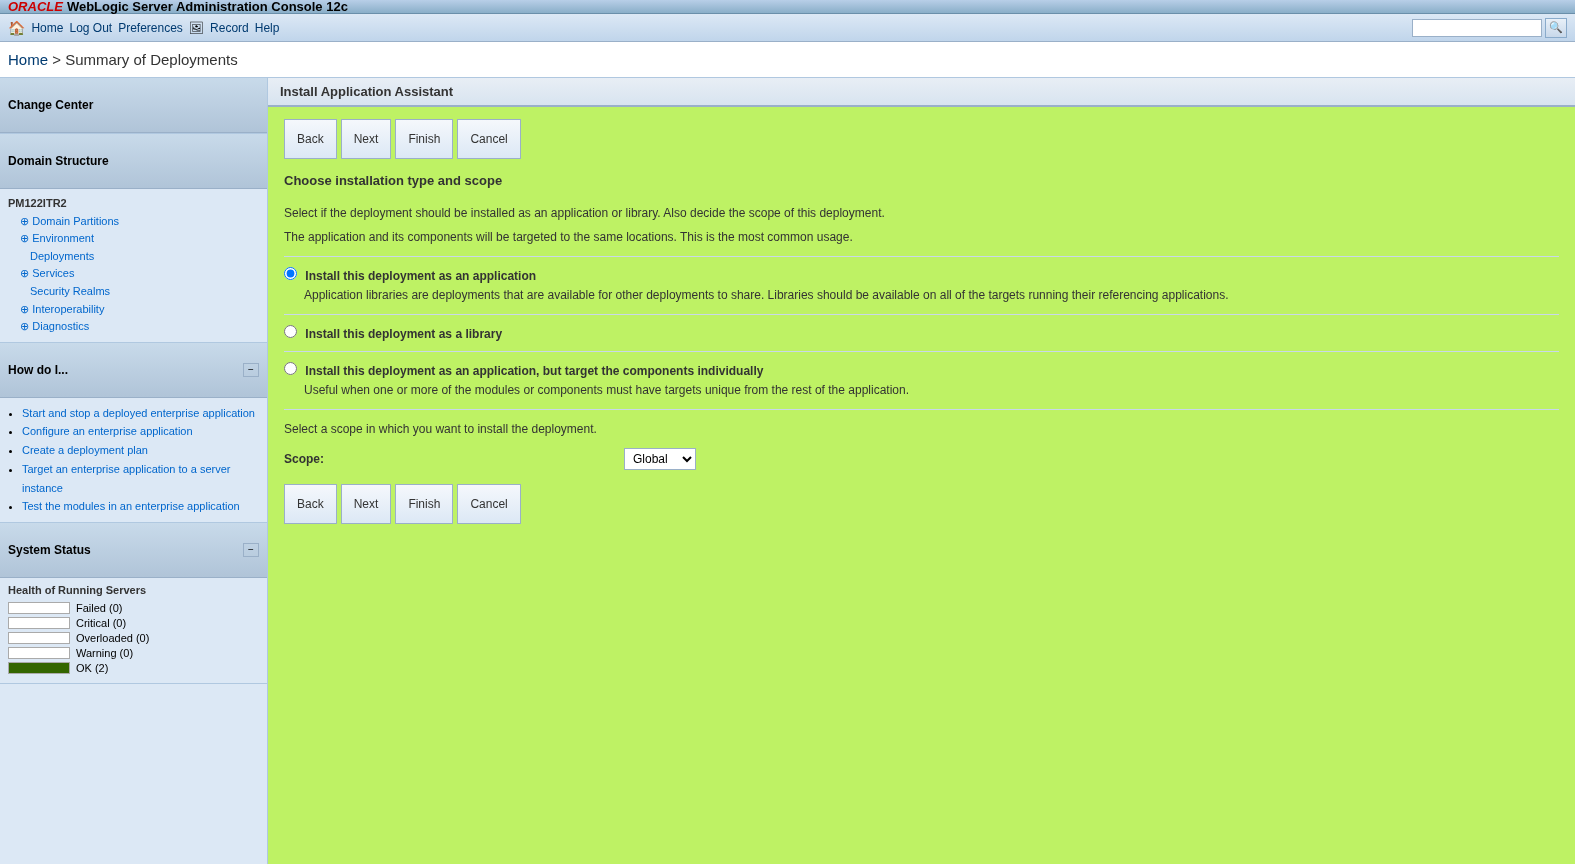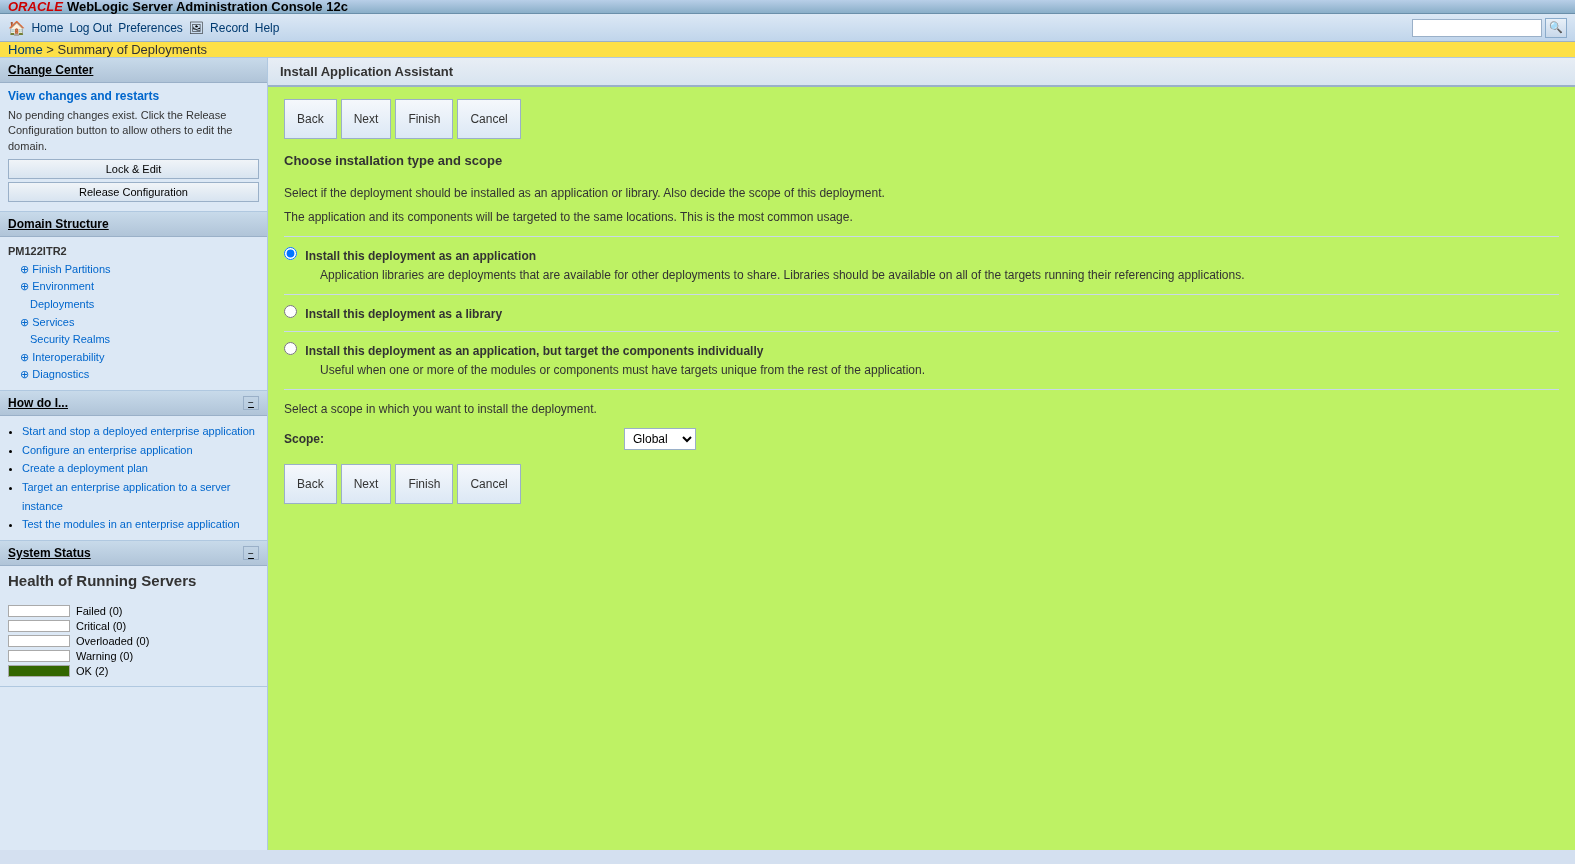--- a/index.html
+++ b/index.html
@@ -68,24 +68,24 @@
       background: linear-gradient(to bottom, #e8f0f8, #c8d8ea);
       cursor: pointer;
       display: flex;
       align-items: center;
       justify-content: center;
       font-size: 11px;
     }
 
     
     #breadcrumb-bar {
-      background: #fde047;
-      padding: 0 8px;
+      background: #ffffff;
+      padding: 9px 8px;
       border-bottom: 1px solid #b0c8e0;
-      font-size: 13px;
+      font-size: 15px;
       color: #333;
     }
     #breadcrumb-bar a { color: #003a70; text-decoration: none; }
 
     
     #layout {
       display: flex;
       height: calc(864px - 22px - 28px - 22px);
     }
 
@@ -99,26 +99,25 @@
       display: flex;
       flex-direction: column;
       gap: 0;
     }
 
     .sidebar-section {
       border-bottom: 1px solid #b0c8e0;
     }
     .sidebar-section-header {
       background: linear-gradient(to bottom, #c8daea, #b0c4d8);
-      padding: 5px 8px;
+      padding: 20px 8px;
       font-weight: bold;
       font-size: 12px;
       color: #000;
       border-bottom: 1px solid #9ab0c8;
-      text-decoration: underline;
     }
     .sidebar-section-content {
       padding: 6px 8px;
       background: #dce8f5;
     }
 
     
     #change-center-link {
       color: #0066cc;
       font-weight: bold;
@@ -191,24 +190,24 @@
       text-decoration: none;
       cursor: pointer;
     }
 
     
     .system-status-header {
       display: flex;
       justify-content: space-between;
     }
     .health-label {
-      font-size: 15px;
-      font-weight: bold;
-      color: #333;
-      margin-bottom: 16px;
+      font-size: 11px;
+      font-weight: bold;
+      color: #333;
+      margin-bottom: 6px;
     }
     .health-row {
       display: flex;
       align-items: center;
       margin-bottom: 3px;
       font-size: 11px;
     }
     .health-bar-container {
       width: 62px;
       height: 12px;
@@ -286,21 +285,21 @@
     .radio-option label {
       font-weight: bold;
       font-size: 12px;
       color: #333;
       cursor: pointer;
     }
     .radio-desc {
       font-size: 12px;
       color: #333;
       margin-top: 4px;
-      margin-left: 36px;
+      margin-left: 20px;
       line-height: 1.4;
     }
     .radio-option input[type="radio"] {
       margin-right: 5px;
       cursor: pointer;
     }
 
     
     .scope-row {
       display: flex;
@@ -347,35 +346,29 @@
   <a>Home</a><span> &gt;</span>
   <span>Summary of Deployments</span>
 </div>
 
 <div id="layout">
 
   <div id="sidebar">
 
     <div class="sidebar-section">
       <div class="sidebar-section-header">Change Center</div>
-      <div class="sidebar-section-content">
-        <a id="change-center-link">View changes and restarts</a>
-        <div id="change-center-text">No pending changes exist. Click the Release Configuration button to allow others to edit the domain.</div>
-        <button class="sidebar-btn">Lock &amp; Edit</button>
-        <button class="sidebar-btn">Release Configuration</button>
-      </div>
     </div>
 
     <div class="sidebar-section">
       <div class="sidebar-section-header">Domain Structure</div>
       <div class="sidebar-section-content">
         <div class="domain-tree">
           <div class="root">PM122ITR2</div>
           <div class="indent1">
-              <a class="item">⊕ Finish Partitions</a>
+              <a class="item">⊕ Domain Partitions</a>
             </div>
           <div class="indent1">
               <a class="item">⊕ Environment</a>
             </div>
           <div class="indent2">
               <a class="item">Deployments</a>
             </div>
           <div class="indent1">
               <a class="item">⊕ Services</a>
             </div>

